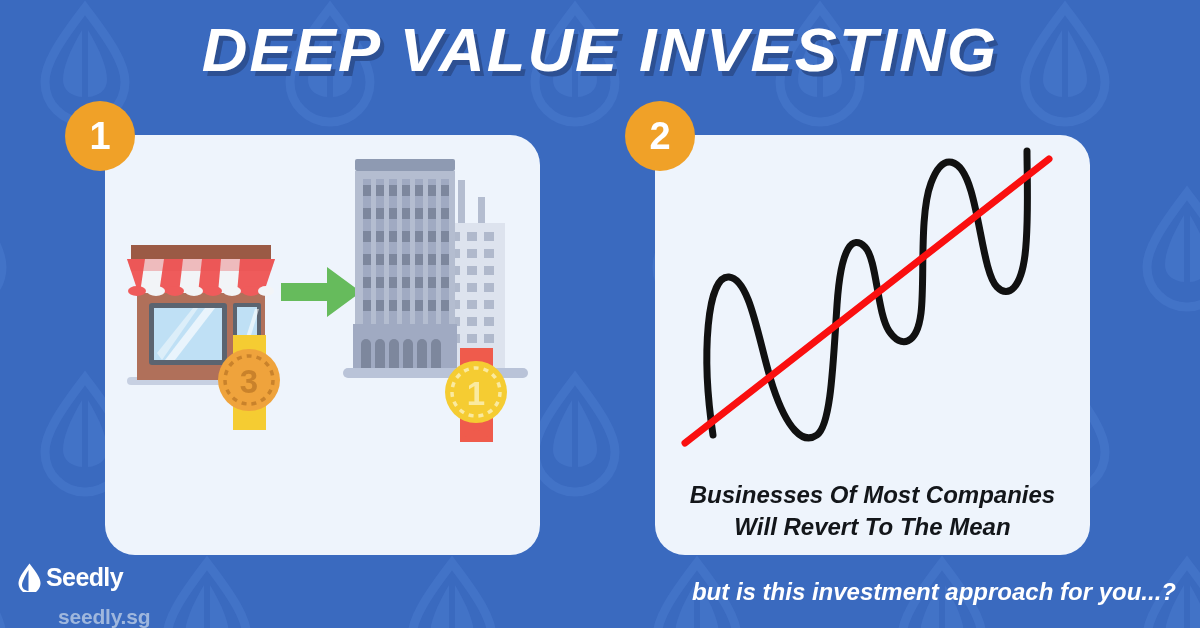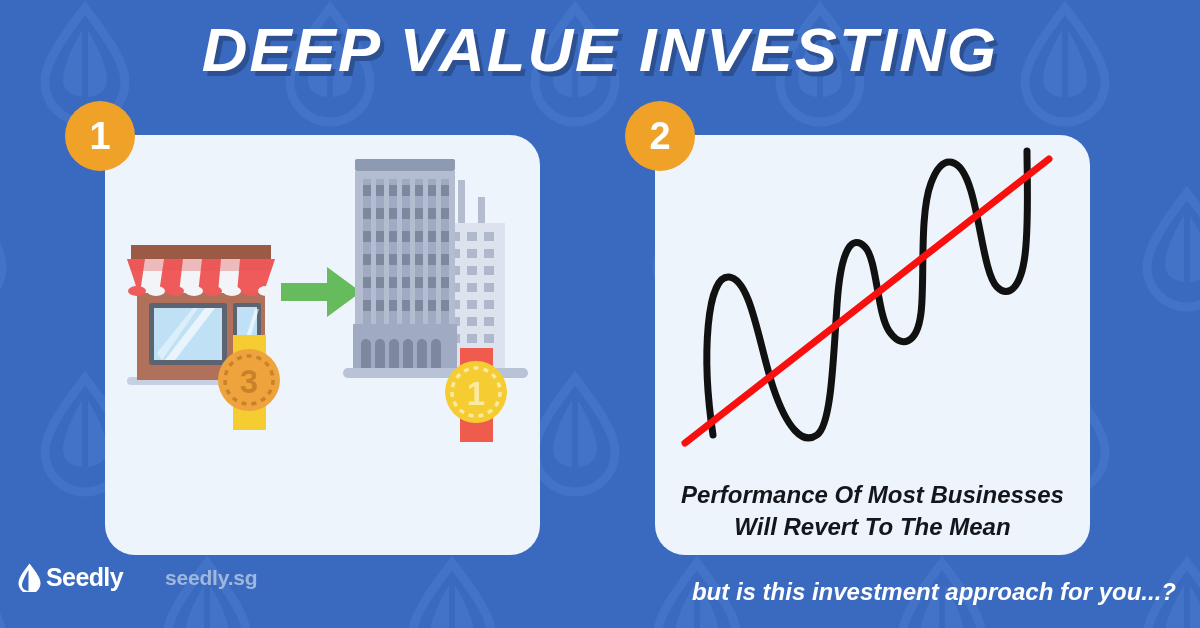--- a/index.html
+++ b/index.html
@@ -58,21 +58,21 @@
     z-index:4;
   }
   #caption-1 { top:344px; }
   #caption-2 { top:344px; }
 
   .art { position:absolute; left:0; top:0; width:100%; height:345px; }
 
   
   .footer-logo {
     position:absolute; left:18px; top:563px; z-index:6;
-    display:flex; flex-direction:row; gap:2px;text-align:center;
+    display:flex; flex-direction:column; gap:10px;text-align:center;
   }
   .logo-row { display:flex; align-items:center; gap:5px; }
   .logo-word {
     color:#ffffff; font-size:25px; font-weight:bold; letter-spacing:-0.6px;
     line-height:1;
   }
   .logo-url {
     color:#9fb7dd; font-size:21px; font-weight:bold; letter-spacing:-0.2px;
     line-height:1; margin-top:4px;margin-left:40px;
   }
@@ -299,21 +299,21 @@
              C 270 146, 264 80, 276 48
              C 288 16, 306 22, 316 56
              C 326 90, 330 140, 342 152
              C 354 164, 366 152, 370 120
              C 374 88, 372 40, 372 16" fill="none" stroke="#111111" stroke-width="7" stroke-linecap="round" stroke-linejoin="round"></path>
 
     <path d="M30 308 L394 24" fill="none" stroke="#fa0f0f" stroke-width="7" stroke-linecap="round"></path>
   </svg>
 
   <div class="caption" id="caption-2">
-    <div>Performance Of Most Businesses</div>
+    <div>Businesses Of Most Companies</div>
     <div>Will Revert To The Mean</div>
   </div>
 </div>
 
 <div class="badge" id="badge-2">2</div>
 
 <div class="footer-logo">
   <div class="logo-row">
     <svg width="23" height="29" viewBox="0 0 46 58">
       <path d="M23 1 C38 20, 45 32, 45 40 A22 22 0 0 1 1 40 C1 32, 8 20, 23 1 Z" fill="#ffffff"></path>

